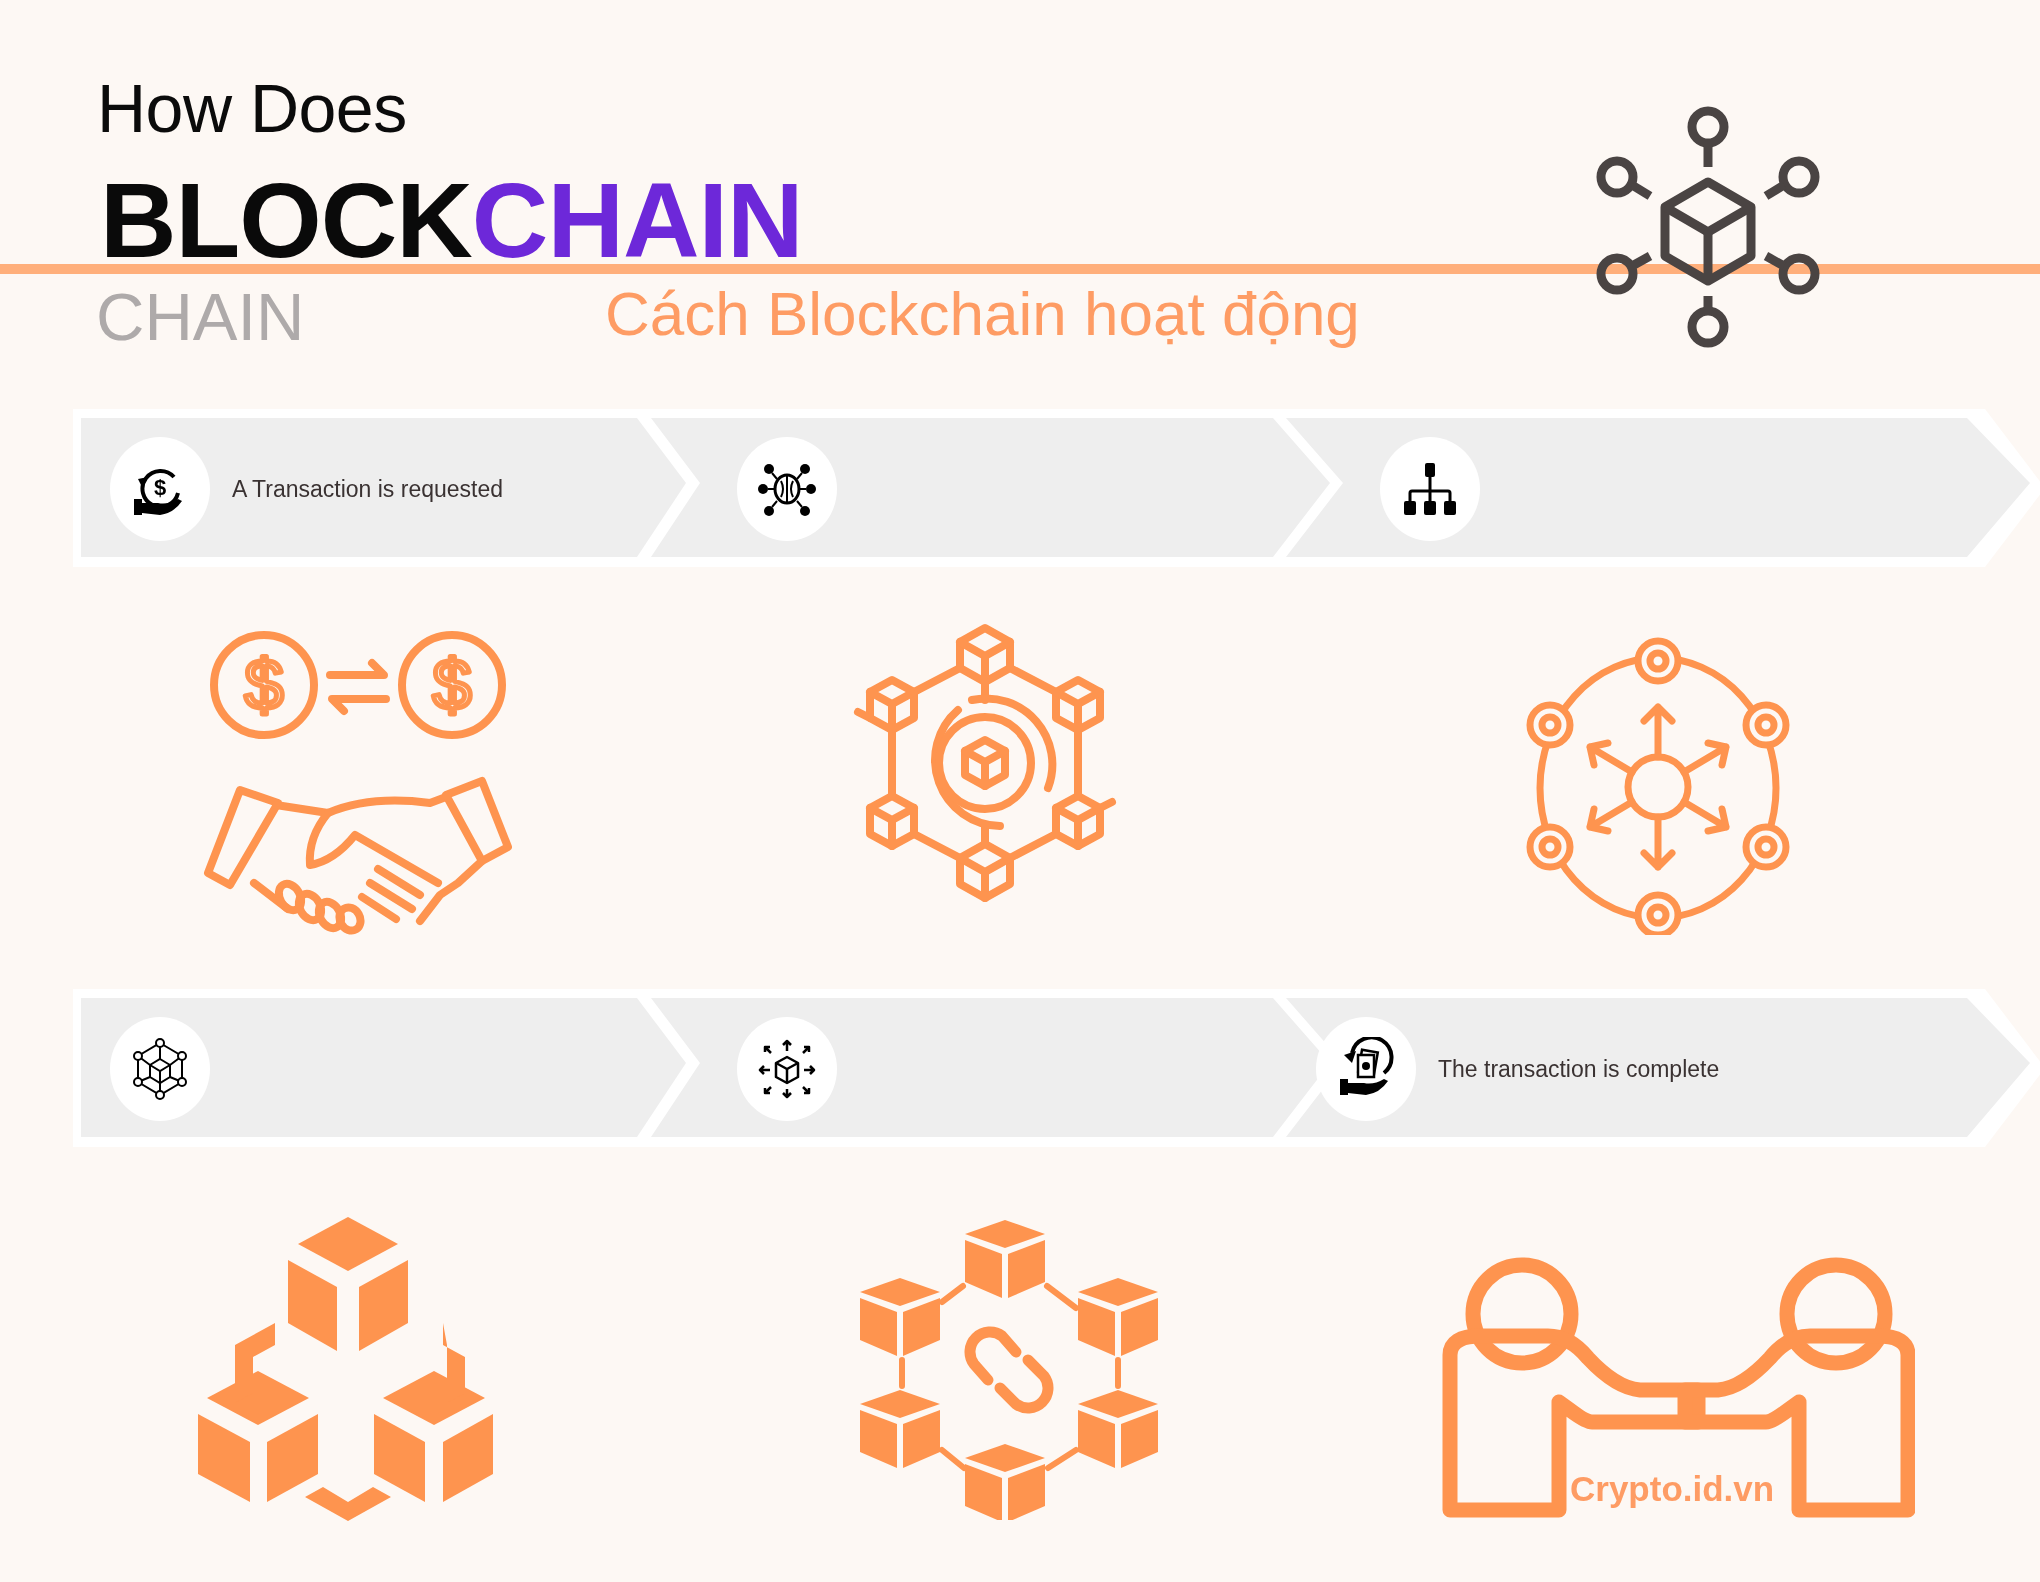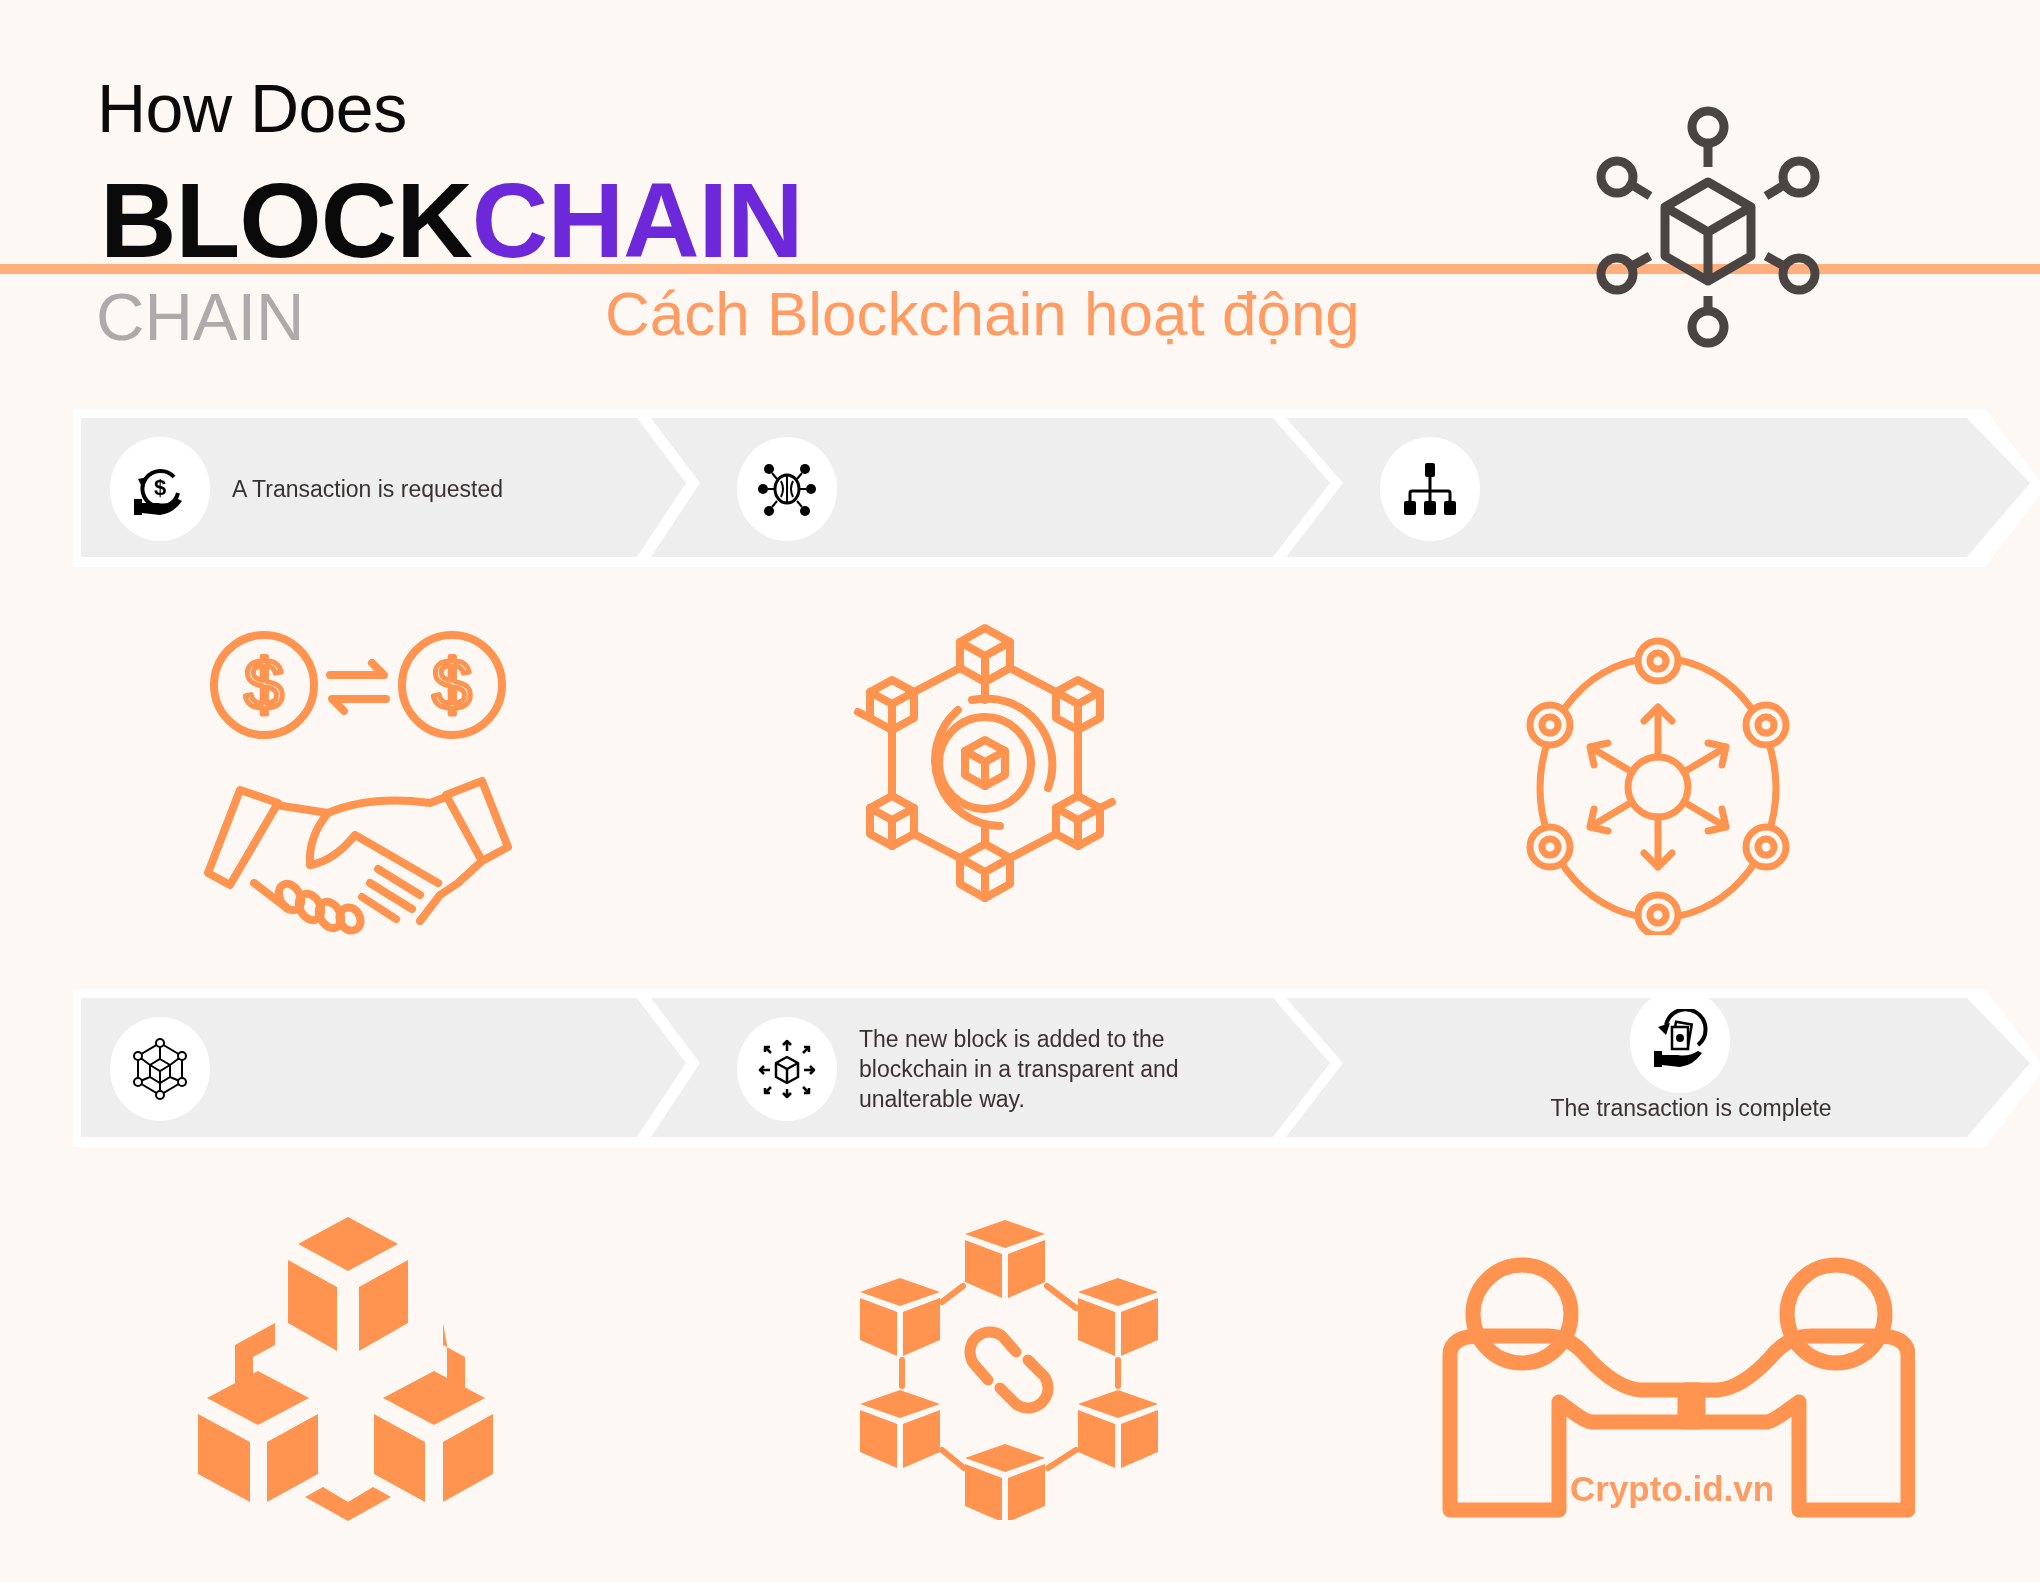--- a/index.html
+++ b/index.html
@@ -246,24 +246,23 @@
           <path d="M32 52 V60 M28 56 L32 60 L36 56"></path>
           <path d="M15 33 H5 M9 29 L5 33 L9 37"></path>
           <path d="M49 33 H59 M55 29 L59 33 L55 37"></path>
           <path d="M16 16 L10 10 M10 15 V10 H15"></path>
             <path d="M48 16 L54 10 M49 10 H54 V15"></path>
           <path d="M16 50 L10 56 M10 51 V56 H15"></path>
             <path d="M48 50 L54 56 M54 51 V56 H49"></path>
         </g>
       </svg>
     </div>
-    <div class="step-text" style="width:380px;">The new block is added to the blockchain in a transparent and unalterable way.</div>
-  </div>
-
-  <div class="step" style="left:1380px; width:600px;flex-direction:column;">
+  </div>
+
+  <div class="step" style="left:1316px; width:600px;">
     <div class="step-icon">
       <svg width="64" height="64" viewBox="0 0 64 64">
         <path d="M50 36 A20 20 0 1 0 18 16" fill="none" stroke="#000" stroke-width="4"></path>
         <polygon points="10,18 22,14 18,26" fill="#000"></polygon>
         <rect x="26" y="14" width="16" height="22" fill="#fff" stroke="#000" stroke-width="2.5" transform="rotate(10 34 25)"></rect>
         <rect x="24" y="18" width="16" height="22" fill="#fff" stroke="#000" stroke-width="2.5"></rect>
         <circle cx="32" cy="29" r="4" fill="#000"></circle>
         <rect x="6" y="42" width="8" height="16" fill="#000"></rect>
         <path d="M14 46 L30 46 Q40 48 50 42 L54 44 Q46 56 32 58 L14 56 Z" fill="#000"></path>
       </svg>

